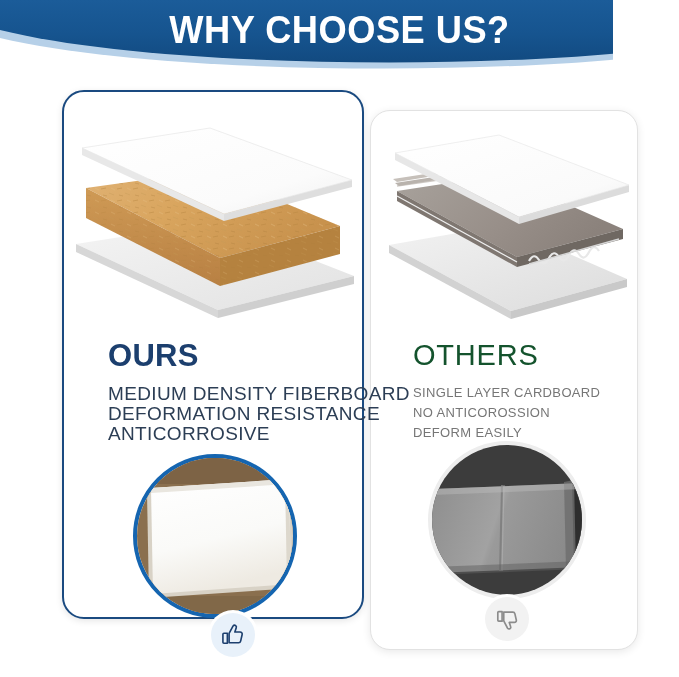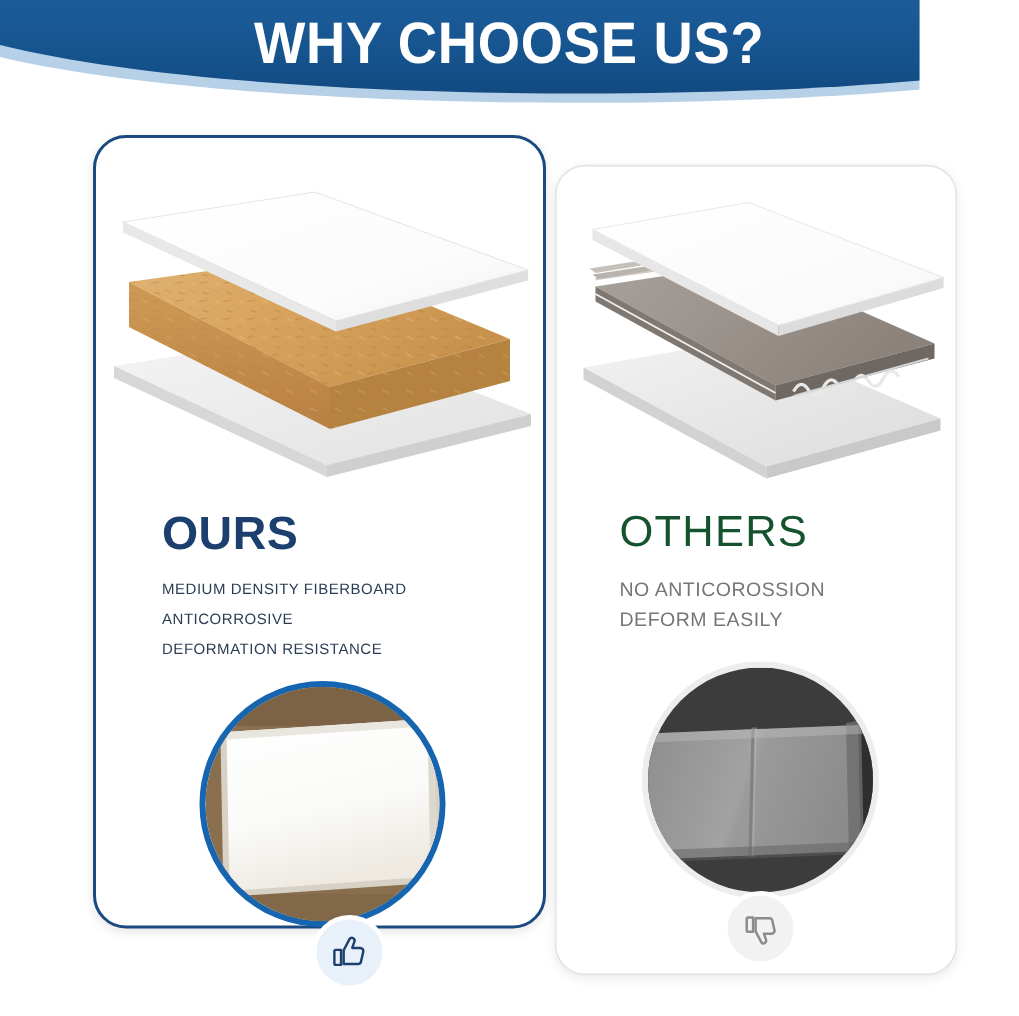--- a/index.html
+++ b/index.html
@@ -85,21 +85,21 @@
   }
 
   .specs {
     position: absolute;
     font-family: "Liberation Sans", sans-serif;
     line-height: 20px;
     white-space: nowrap;
   }
   .specs-ours {
     left: 44px; top: 292px;
-    font-size: 10px;
+    font-size: 19px;
     color: #2c3e55;
     letter-spacing: 0.35px;
   }
   .specs-others {
     left: 42px; top: 272px;
     font-size: 13px;
     color: #767676;
     letter-spacing: 0.35px;
   }
   .specs div { white-space: nowrap; }
@@ -214,22 +214,22 @@
       <path d="M14,22 L14,29 L156,95 L156,88 Z" fill="#e8e8e8"></path>
       <path d="M156,88 L156,95 L284,61 L284,54 Z" fill="#dedede"></path>
       <path d="M14,22 L142,2 L284,54 L156,88 Z" fill="none" stroke="#e6e6e6" stroke-width="0.7"></path>
     </g>
   </svg>
 
   <div class="heading heading-ours">OURS</div>
 
   <div class="specs specs-ours">
     <div>MEDIUM DENSITY FIBERBOARD</div>
+    <div>DEFORMATION RESISTANCE</div>
     <div>ANTICORROSIVE</div>
-    <div>DEFORMATION RESISTANCE</div>
   </div>
 
   <div class="photo photo-ours">
     <svg class="photo-inner" width="164" height="164" viewBox="0 0 164 164">
       <defs>
         <linearGradient id="boardWhite" x1="0" y1="0" x2="0.3" y2="1">
           <stop offset="0%" stop-color="#ffffff"></stop>
           <stop offset="60%" stop-color="#fafaf8"></stop>
           <stop offset="100%" stop-color="#eeeae2"></stop>
         </linearGradient>
@@ -300,20 +300,21 @@
       <path d="M12,20 L116,2 L246,52 L136,84 Z" fill="url(#whiteTop2)"></path>
       <path d="M12,20 L12,27 L136,91 L136,84 Z" fill="#e7e7e7"></path>
       <path d="M136,84 L136,91 L246,59 L246,52 Z" fill="#dcdcdc"></path>
       <path d="M12,20 L116,2 L246,52 L136,84 Z" fill="none" stroke="#e8e8e8" stroke-width="0.7"></path>
     </g>
   </svg>
 
   <div class="heading heading-others">OTHERS</div>
 
   <div class="specs specs-others">
+    <div>SINGLE LAYER CARDBOARD</div>
     <div>NO ANTICOROSSION</div>
     <div>DEFORM EASILY</div>
   </div>
 
   <div class="photo photo-others">
     <svg class="photo-inner" width="158" height="158" viewBox="0 0 158 158">
       <defs>
         <linearGradient id="grayPanel" x1="0" y1="0" x2="1" y2="0.2">
           <stop offset="0%" stop-color="#8e8e8e"></stop>
           <stop offset="48%" stop-color="#a2a2a2"></stop>

